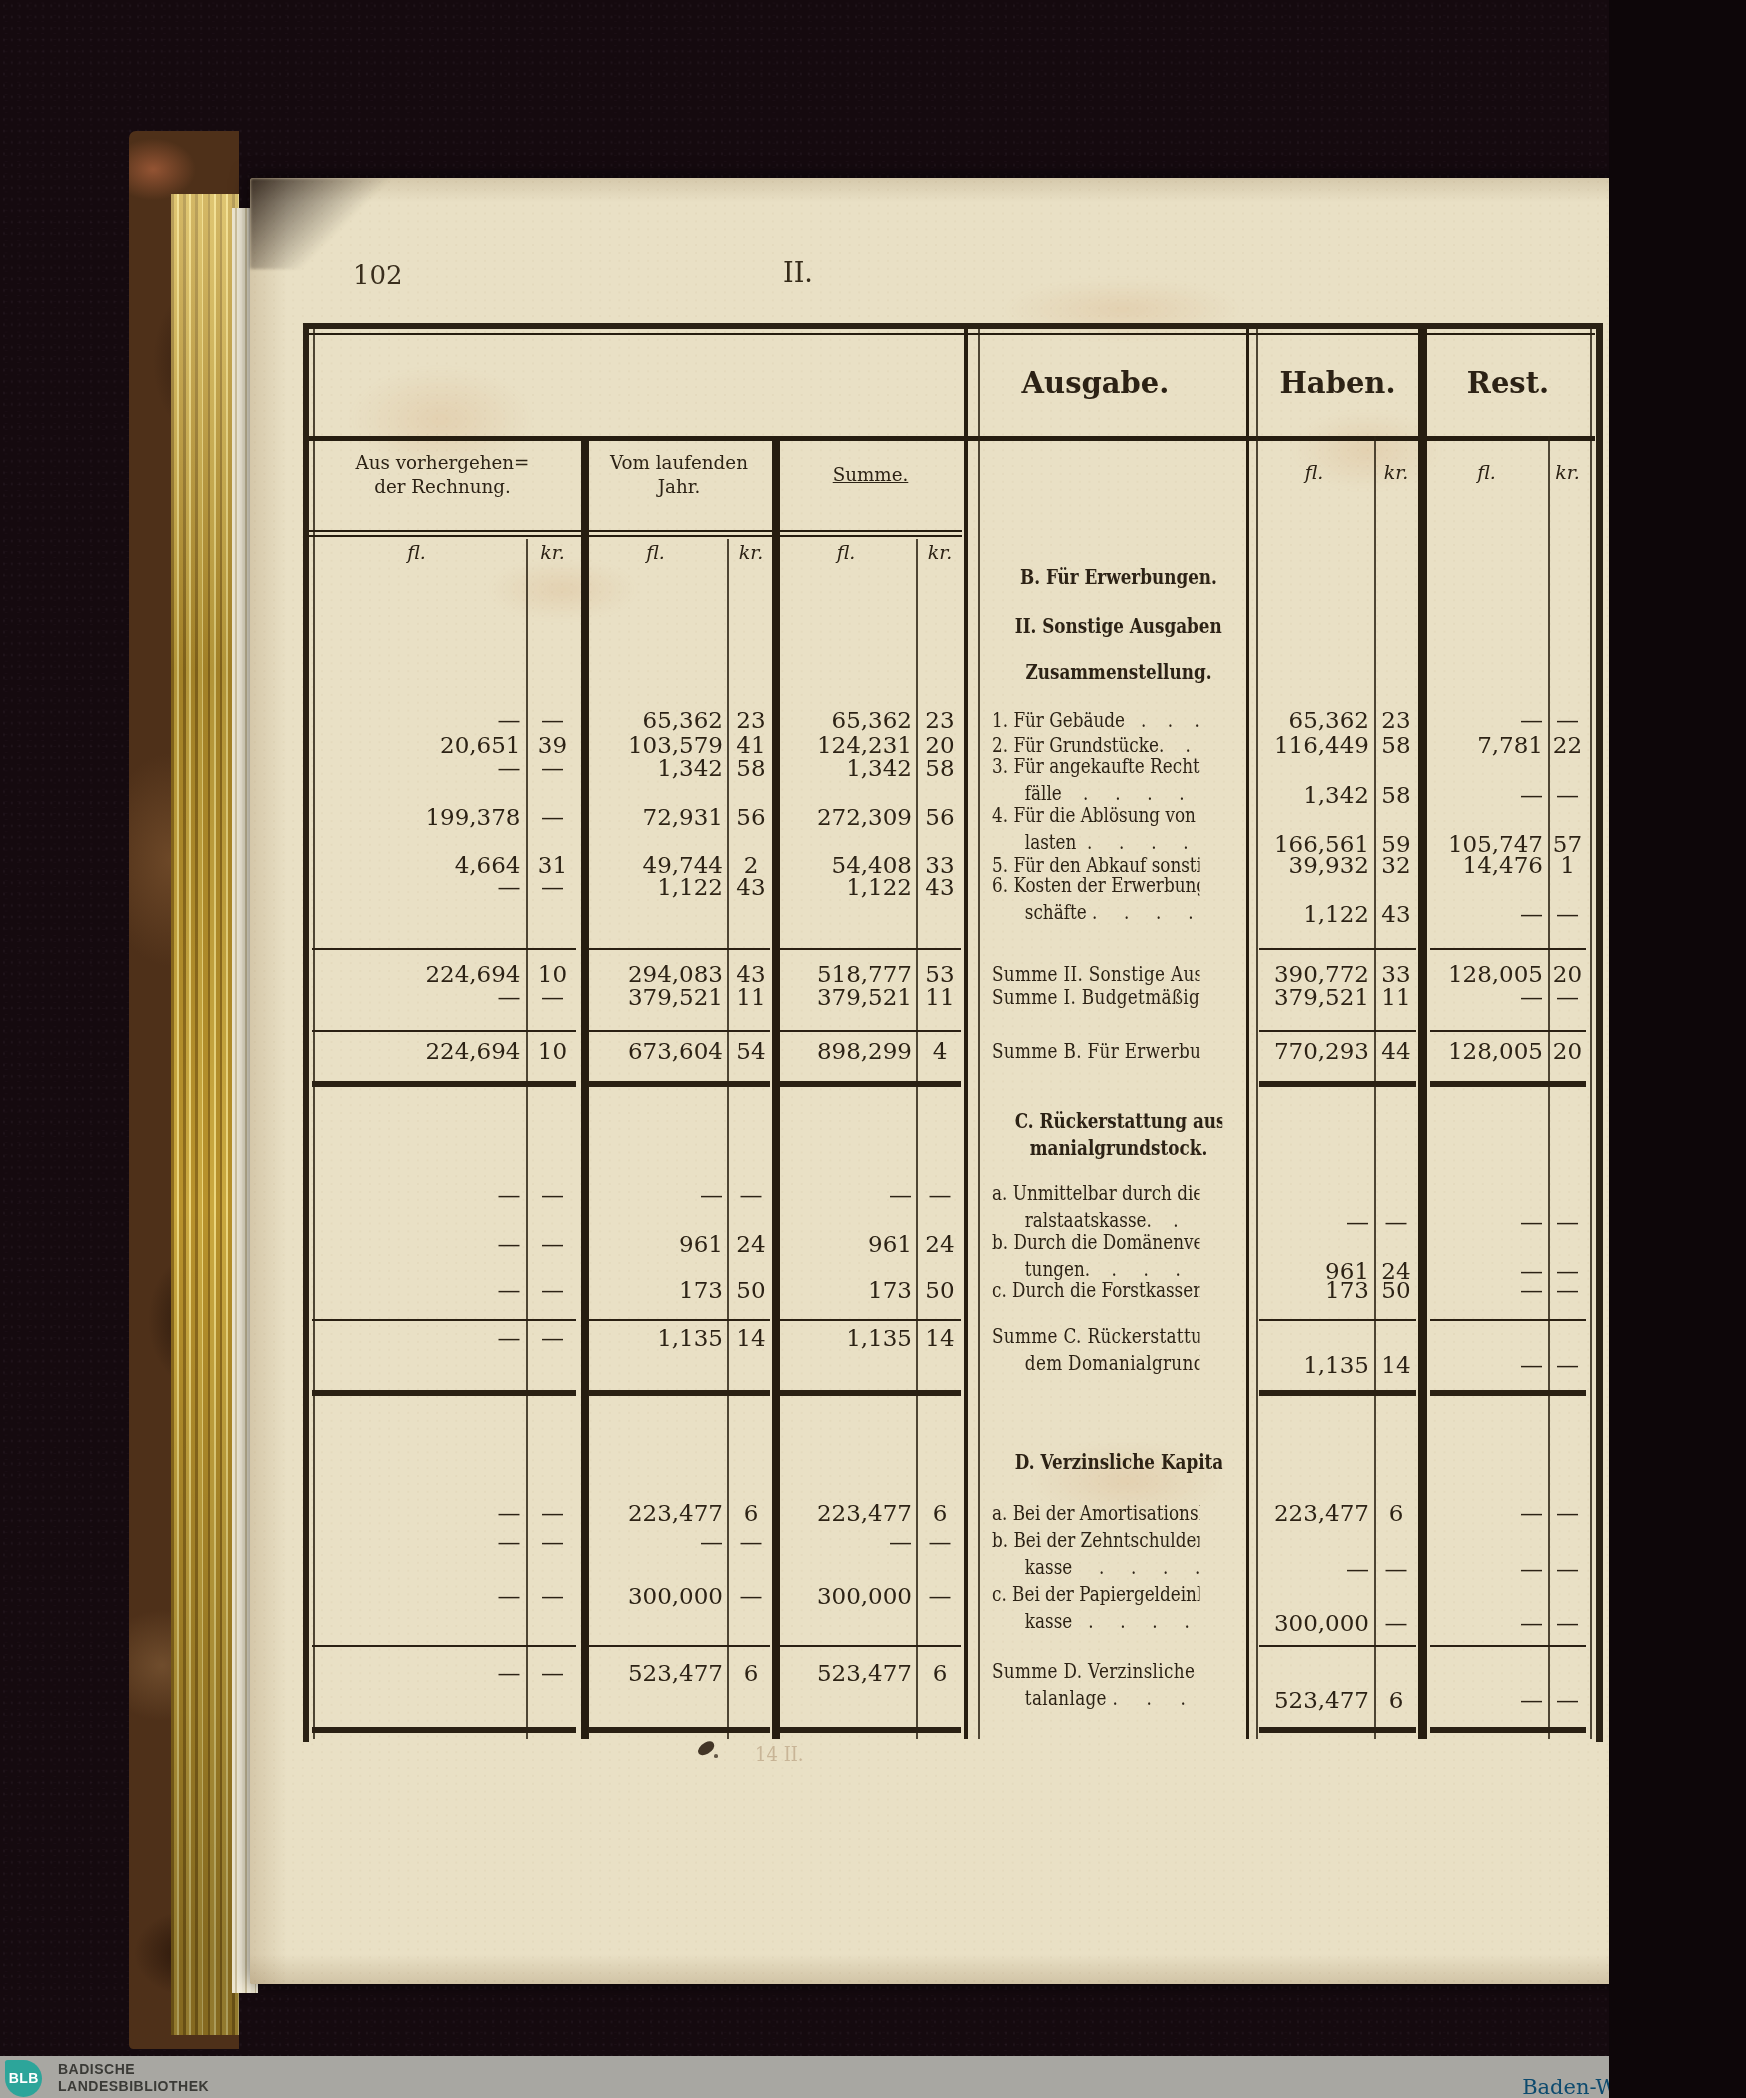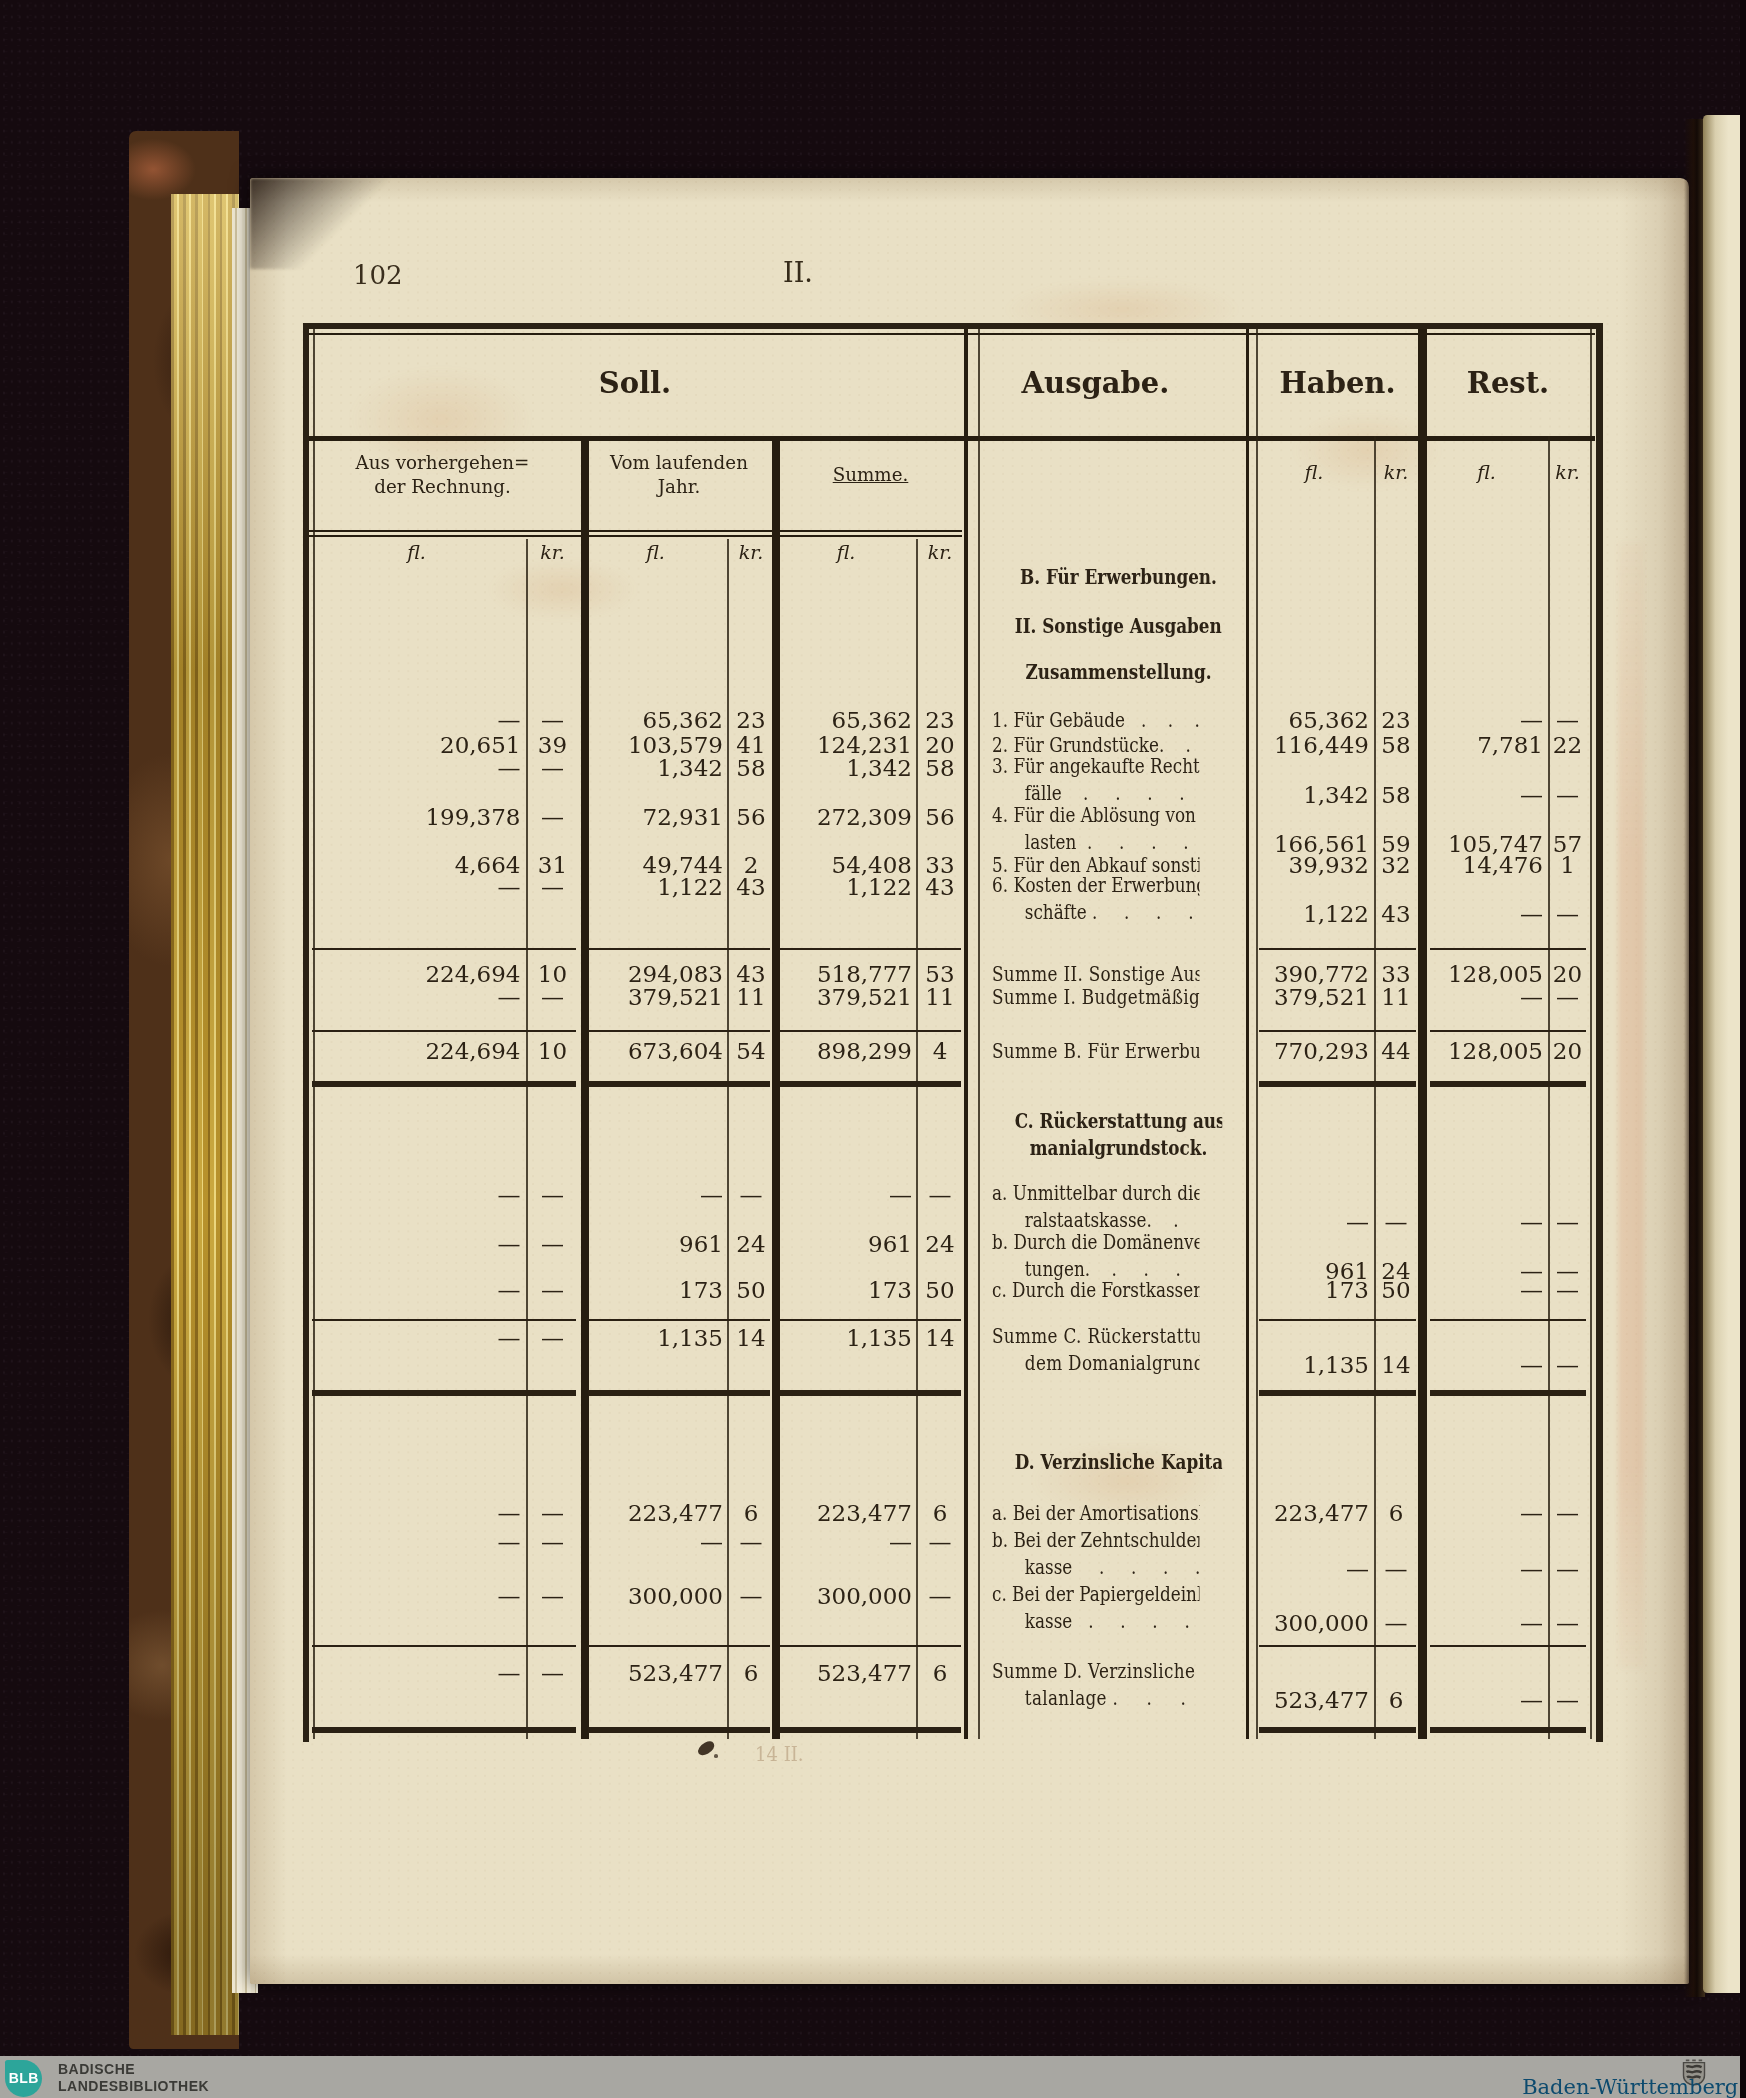--- a/index.html
+++ b/index.html
@@ -1,16 +1,16 @@
 <!DOCTYPE html>
 <html style="font-size:14px"><head>
 <meta charset="utf-8">
 <style>
   html,body{margin:0;padding:0;background:#0d0609;}
-  #stage{position:relative;width:1740px;height:2099px;overflow:hidden;
+  #stage{position:relative;width:1609px;height:2099px;overflow:hidden;
          font-family:"DejaVu Serif", serif;}
 
   
   #bg{position:absolute;inset:0;background-color:#150a0f;
       background-image:radial-gradient(rgba(200,180,210,.055) 0.9px, transparent 1.2px),
                        radial-gradient(rgba(130,95,130,.05) 0.9px, transparent 1.4px);
       background-size:7.9px 11.4px,12.2px 6.1px;}
 
   
   #cover{position:absolute;left:129px;top:131px;width:110px;height:1918px;border-radius:7px 0 0 4.4px;
@@ -166,21 +166,20 @@
     <i class="v" style="left:1239px;top:107px;"></i>
 
     <i class="sl" style="top:619px;"></i>
     <i class="sl" style="top:701px;"></i>
     <i class="sl slk" style="top:752px;"></i>
     <i class="sl" style="top:990px;"></i>
     <i class="sl slk" style="top:1061px;"></i>
     <i class="sl" style="top:1316px;"></i>
     <i class="sl slk" style="top:1398px;"></i>
 
-    <span class="ghd" style="left:0;width:652px;">Soll.</span>
     <span class="ghd" style="left:664px;width:245px;">Ausgabe.</span>
     <span class="ghd" style="left:950px;width:157px;">Haben.</span>
     <span class="ghd" style="left:1121px;width:156px;">Rest.</span>
 
     <span class="shd" style="left:0;width:267px;">
         <span class="ln2">Aus vorhergehen=</span>
         <span class="ln2">der Rechnung.</span>
       </span>
     <span class="shd" style="left:279px;width:182px;">
         <span class="ln2">Vom laufenden</span>

